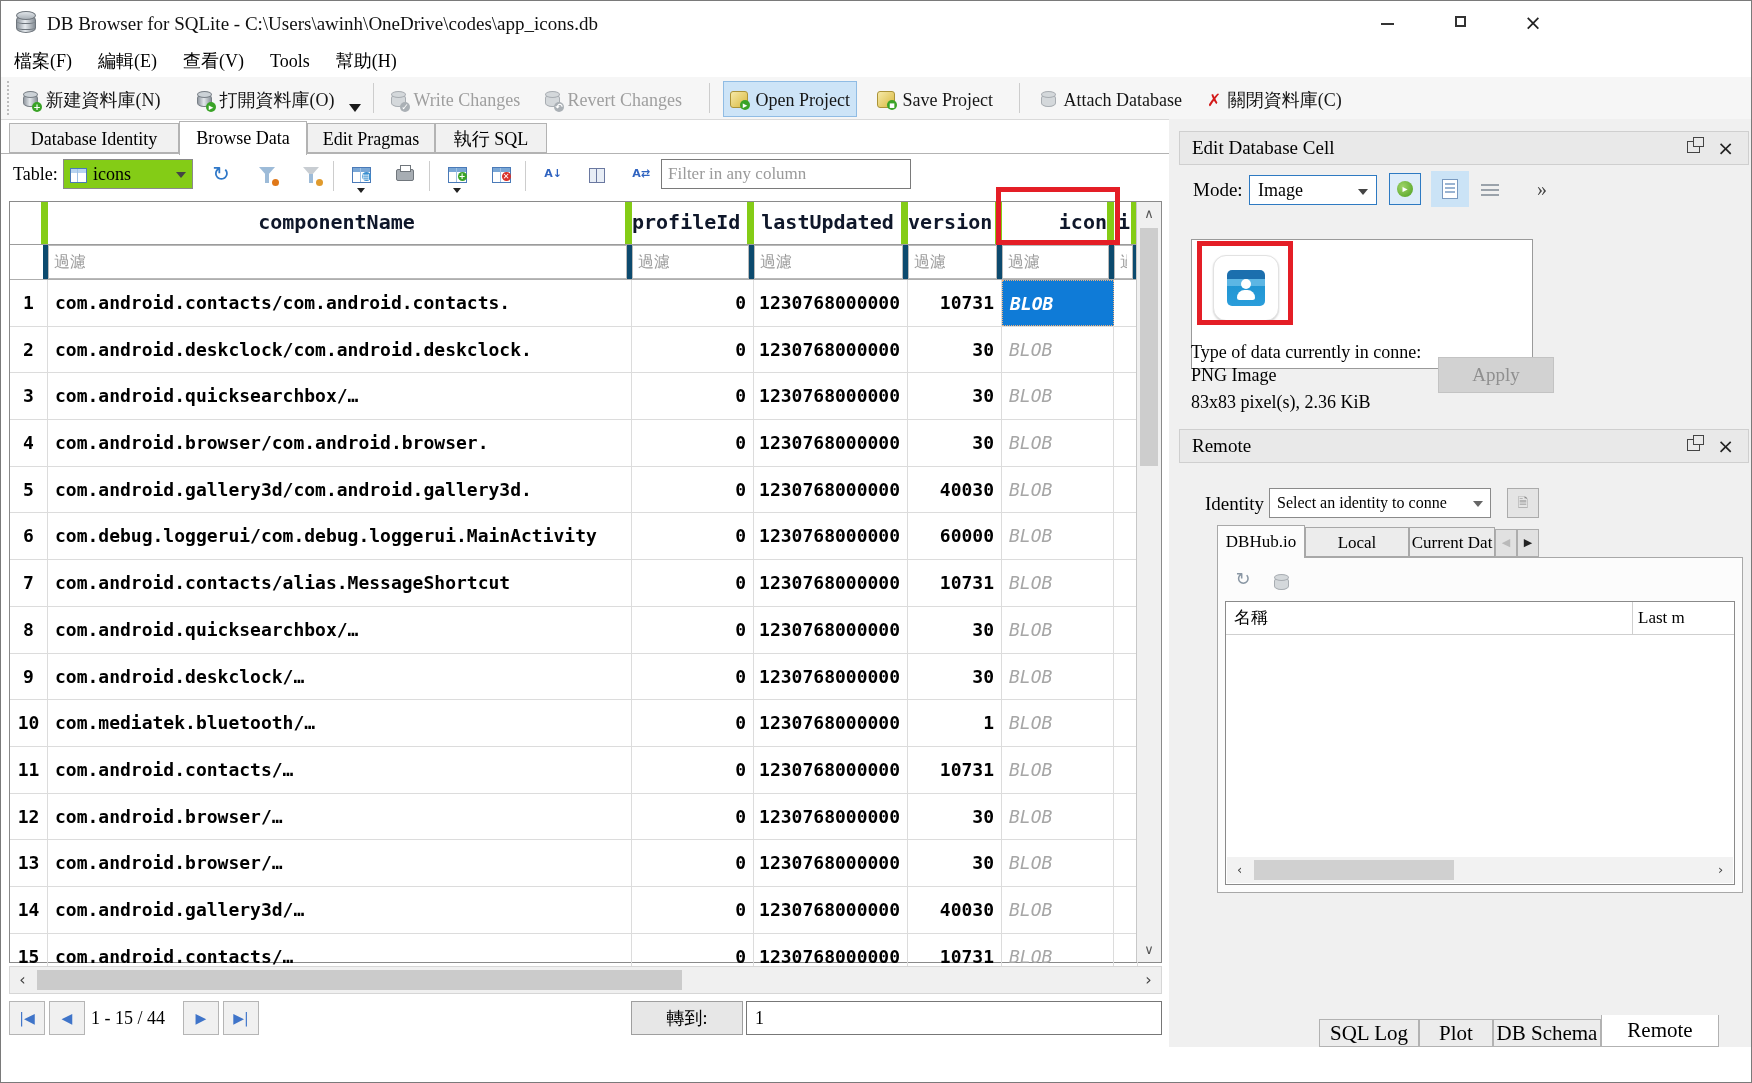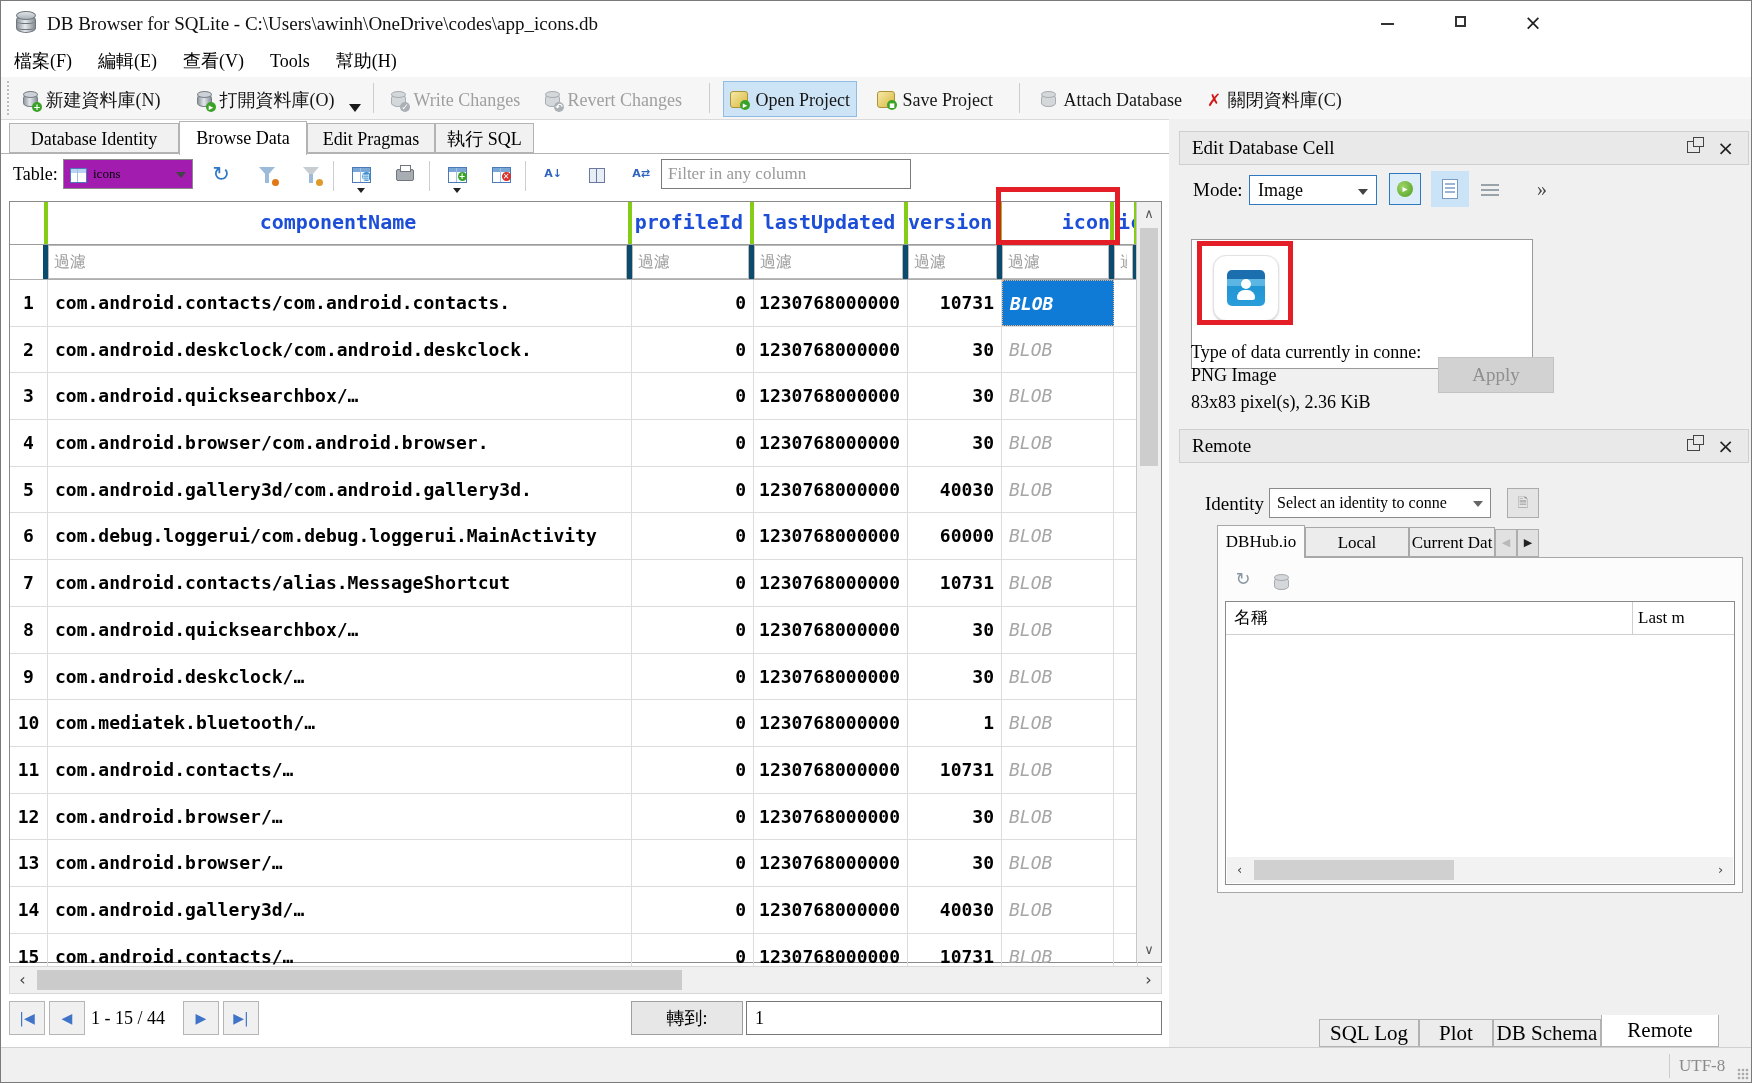--- a/index.html
+++ b/index.html
@@ -41,21 +41,21 @@
   .proj{width:16px;height:15px;background:linear-gradient(135deg,#f6e9a8,#d9b93f);border:1px solid #ab9337;border-radius:3px;}
   .redx{font-family:"DejaVu Sans",sans-serif;color:#d31a1a;font-weight:700;font-size:17px;margin-right:2px;vertical-align:middle;}
   .dd-tri{display:inline-block;width:0;height:0;border-left:6px solid transparent;border-right:6px solid transparent;border-top:8px solid #1a1a1a;vertical-align:middle;margin-left:10px;margin-top:16px;}
   
   .tab{top:122px;height:30px;line-height:30px;text-align:center;font-size:18px;background:#f1f1f1;
        border:1px solid #b3b3b3;box-sizing:border-box;color:#000;}
   .tab.active{top:120px;height:34px;line-height:33px;background:#fff;border-bottom:none;z-index:5;}
   .pane-top{left:0;top:152px;width:1168px;height:1px;background:#b3b3b3;}
   
   .bt-label{font-size:18px;color:#000;}
-  .combo{background:#a21caf;border:1px solid #8a8a8a;box-sizing:border-box;font-size:13px;color:#000;}
+  .combo{background:#84cc16;border:1px solid #8a8a8a;box-sizing:border-box;font-size:18px;color:#000;}
   .combo .arrow{position:absolute;right:6px;top:50%;margin-top:-2px;width:0;height:0;border-left:5px solid transparent;border-right:5px solid transparent;border-top:6px solid #444;}
   .mini-table{width:15px;height:13px;background:#fff;border:1px solid #4a7ab8;position:relative;}
   .mini-table:before{content:"";position:absolute;left:0;right:0;top:0;height:4px;background:#b8d4f0;}
   .mini-table:after{content:"";position:absolute;left:6px;top:0;bottom:0;width:1px;background:#9ec0e4;}
   .tbtn{top:158px;width:32px;height:32px;text-align:center;}
   .tbtn .glyph{font-family:"DejaVu Sans",sans-serif;}
   .refresh{color:#2f78c8;font-size:21px;line-height:30px;}
   .funnel{display:inline-block;margin-top:8px;position:relative;width:0;height:0;border-left:8px solid transparent;border-right:8px solid transparent;border-top:9px solid #9dbbd8;}
   .funnel:after{content:"";position:absolute;left:-2px;top:-2px;width:4px;height:9px;background:#9dbbd8;}
   .odot{position:absolute;right:4px;bottom:5px;width:7px;height:7px;border-radius:50%;background:#e07818;z-index:3;}
@@ -68,21 +68,21 @@
   .printer:before{content:"";position:absolute;left:3px;top:-5px;width:9px;height:5px;background:#fff;border:1px solid #70767c;}
   .az{font:700 11px/30px "DejaVu Sans",sans-serif;color:#2f63c0;}
   .book{display:inline-block;margin-top:9px;width:14px;height:13px;background:#e8eef6;border:1px solid #6a7franchise;border:1px solid #6a78a0;position:relative;}
   .book:before{content:"";position:absolute;left:6px;top:0;bottom:0;width:1px;background:#6a78a0;}
   .filter-input{top:158px;height:30px;border:1px solid #7a7a7a;box-sizing:border-box;font-family:"Liberation Serif",serif;font-size:17px;padding:0 6px;color:#333;background:#fff;}
   .filter-input::placeholder{color:#9a9a9a;}
   
   .grid{left:8px;top:200px;width:1153px;height:762px;background:#fff;border:1px solid #8a8a8a;box-sizing:border-box;}
   .grow{display:grid;grid-template-columns:38px 584px 122px 154px 94px 112px 24px;position:relative;}
   .g-header{height:42px;border-bottom:1px solid #9c9c9c;}
-  .g-header .cell{font:700 20px/41px "DejaVu Sans Mono",monospace;color:#1d4ed8;border-right:4px solid #84cc16;overflow:hidden;white-space:nowrap;}
+  .g-header .cell{font:700 20px/41px "DejaVu Sans Mono",monospace;color:#0f172a;border-right:7px solid #84cc16;overflow:hidden;white-space:nowrap;}
   .g-filter{height:34px;border-bottom:1px solid #aeaeae;}
   .g-filter .fcell{border-right:5px solid #0c4a6e;position:relative;overflow:hidden;}
   .g-filter input{position:absolute;inset:0;border:1px solid #b9b9b9;font-family:"Liberation Serif",serif;font-size:16px;padding:0 5px;color:#333;outline:none;box-sizing:border-box;}
   .g-filter input::placeholder{color:#9b9b9b;}
   .g-row{height:45.7px;border-bottom:1px solid #dcdcdc;}
   .g-row .cell{font:700 18px/45px "DejaVu Sans Mono",monospace;color:#000;border-right:1px solid #dcdcdc;overflow:hidden;white-space:nowrap;}
   .cell.num{text-align:right;padding-right:7px;}
   .cell.name{padding-left:7px;}
   .cell.gut{text-align:center;font-size:18px;}
   .cell.blob{font-style:italic;font-weight:400;color:#a6a6a6;padding-left:7px;}
@@ -197,21 +197,21 @@
     <div class="abs tb-btn" style="left:1200px">
       <span class="redx">✗</span>
       <span class="lbl">關閉資料庫(C)</span>
     </div>
   </div>
 
   <div id="main-tabs">
       <div class="abs tab" style="left: 8px; width: 170px;">Database Identity</div>
       <div class="abs tab active" style="left: 178px; width: 128px;">Browse Data</div>
       <div class="abs tab" style="left: 306px; width: 128px;">Edit Pragmas</div>
-      <div class="abs tab" style="left: 434px; width: 99px;">執行 SQL</div>
+      <div class="abs tab" style="left: 434px; width: 112px;">執行 SQL</div>
     </div>
   <div class="abs pane-top"></div>
 
   <span class="abs bt-label" style="left:12px;top:163px">Table:</span>
   <div class="abs combo" style="left:62px;top:158px;width:130px;height:30px;line-height:28px;padding-left:6px">
     <span class="mini-table" style="display:inline-block;vertical-align:middle;margin-right:6px"></span><span>icons</span>
     <span class="arrow"></span>
   </div>
   <div class="abs tbtn" style="left:204px"><span class="glyph refresh">↻</span></div>
   <div class="abs tbtn" style="left:250px"><span class="funnel"></span><span class="odot"></span></div>
@@ -479,22 +479,17 @@
     </div>
   </div>
 
   <div id="dock-tabs">
       <div class="abs dtab" style="left: 1318px; width: 100px;">SQL Log</div>
       <div class="abs dtab" style="left: 1418px; width: 74px;">Plot</div>
       <div class="abs dtab" style="left: 1492px; width: 108px;">DB Schema</div>
       <div class="abs dtab active" style="left: 1600px; width: 118px;">Remote</div>
     </div>
 
-  <div class="abs statusbar">
-    <span class="st-sep" style="left:1668px"></span>
-    <span class="st-enc">UTF-8</span>
-    <span class="grip"></span>
-  </div>
 
   <div class="abs annotation" style="left:995px;top:186px;width:124px;height:58px"></div>
   <div class="abs annotation" style="left:1196px;top:240px;width:96px;height:84px"></div>
 
 </div>
 
 </body></html>

